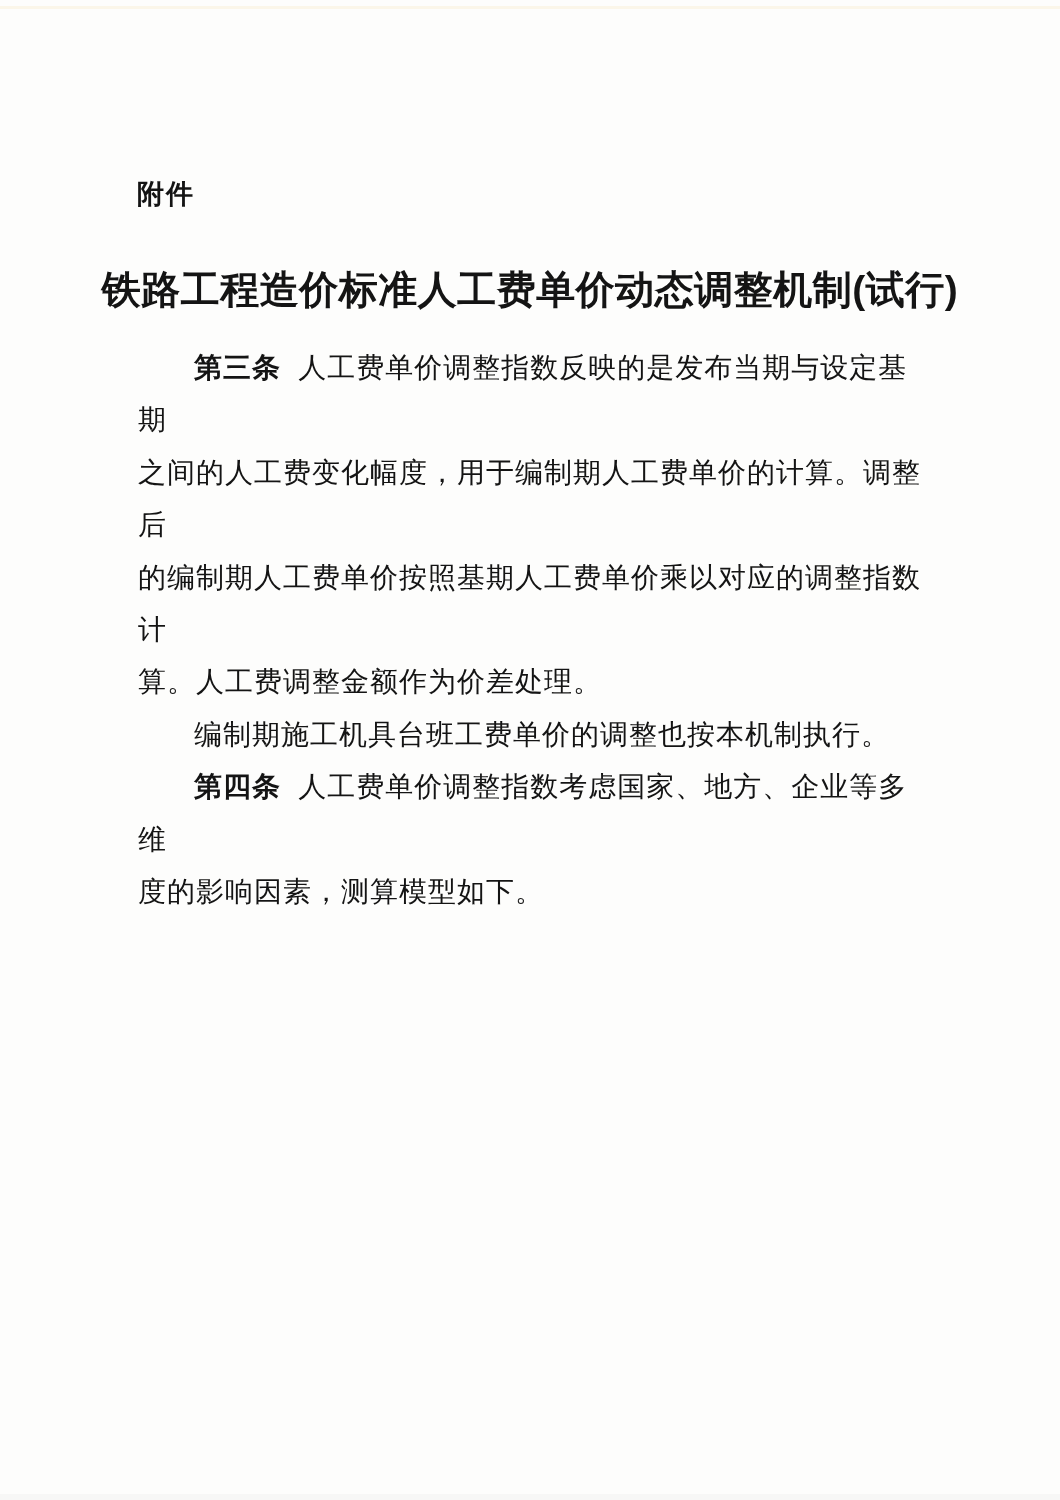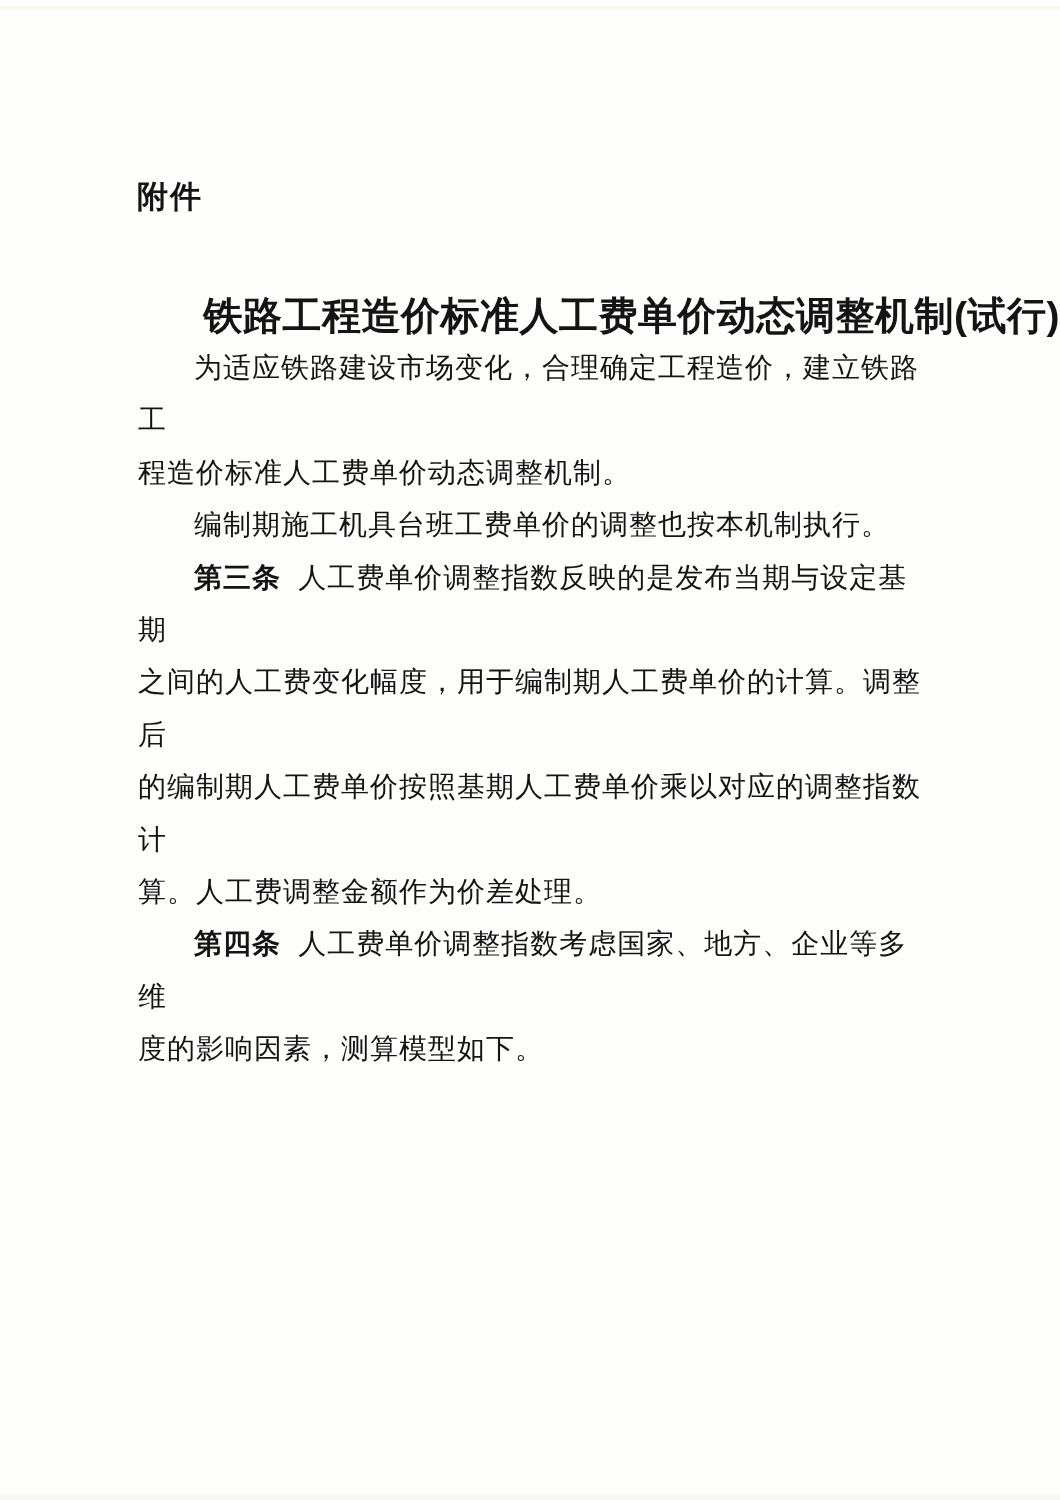--- a/index.html
+++ b/index.html
@@ -19,29 +19,29 @@
   .scan-edge-bottom {
     position: absolute; bottom: 0; left: 0; right: 0; height: 6px;
     background: #f7f7f6;
   }
   .attachment {
     position: absolute;
     left: 137px;
     top: 176px;
     font-family: "Liberation Sans", "DejaVu Sans", sans-serif;
     font-weight: 700;
-    font-size: 31px;
+    font-size: 27px;
     letter-spacing: 2px;
   }
   .doc-title {
     position: absolute;
     left: 0;
     right: 0;
-    top: 268px;
-    text-align: right;
+    top: 242px;
+    text-align: center;
     font-family: "Liberation Sans", "DejaVu Sans", sans-serif;
     font-weight: 700;
     font-size: 39px;
     line-height: 44px;
     letter-spacing: 0.5px;
     white-space: nowrap;
   }
   .doc-body {
     position: absolute;
     left: 138px;
@@ -64,30 +64,28 @@
 <body>
 
 <div class="scan-edge-top"></div>
 
 <div class="attachment">附件</div>
 
 <h1 class="doc-title">铁路工程造价标准人工费单价动态调整机制(试行)</h1>
 
 <div class="doc-body">
 
-  <p><b class="para-label"></b><span class="para-text">为适应铁路建设市场变化，合理确定工程造价，建立铁路工
-程造价标准人工费单价动态调整机制。</span></p>
 
 
-
-  <p><b class="para-label"></b><span class="para-text">编制期施工机具台班工费单价的调整也按本机制执行。</span></p>
 
   <p><b class="para-label">第三条</b><span class="para-text">人工费单价调整指数反映的是发布当期与设定基期
 之间的人工费变化幅度，用于编制期人工费单价的计算。调整后
 的编制期人工费单价按照基期人工费单价乘以对应的调整指数计
 算。人工费调整金额作为价差处理。</span></p>
+
+  <p><b class="para-label"></b><span class="para-text">编制期施工机具台班工费单价的调整也按本机制执行。</span></p>
 
   <p><b class="para-label">第四条</b><span class="para-text">人工费单价调整指数考虑国家、地方、企业等多维
 度的影响因素，测算模型如下。</span></p>
 
 </div>
 
 <div class="scan-edge-bottom"></div>
 
 </body></html>

